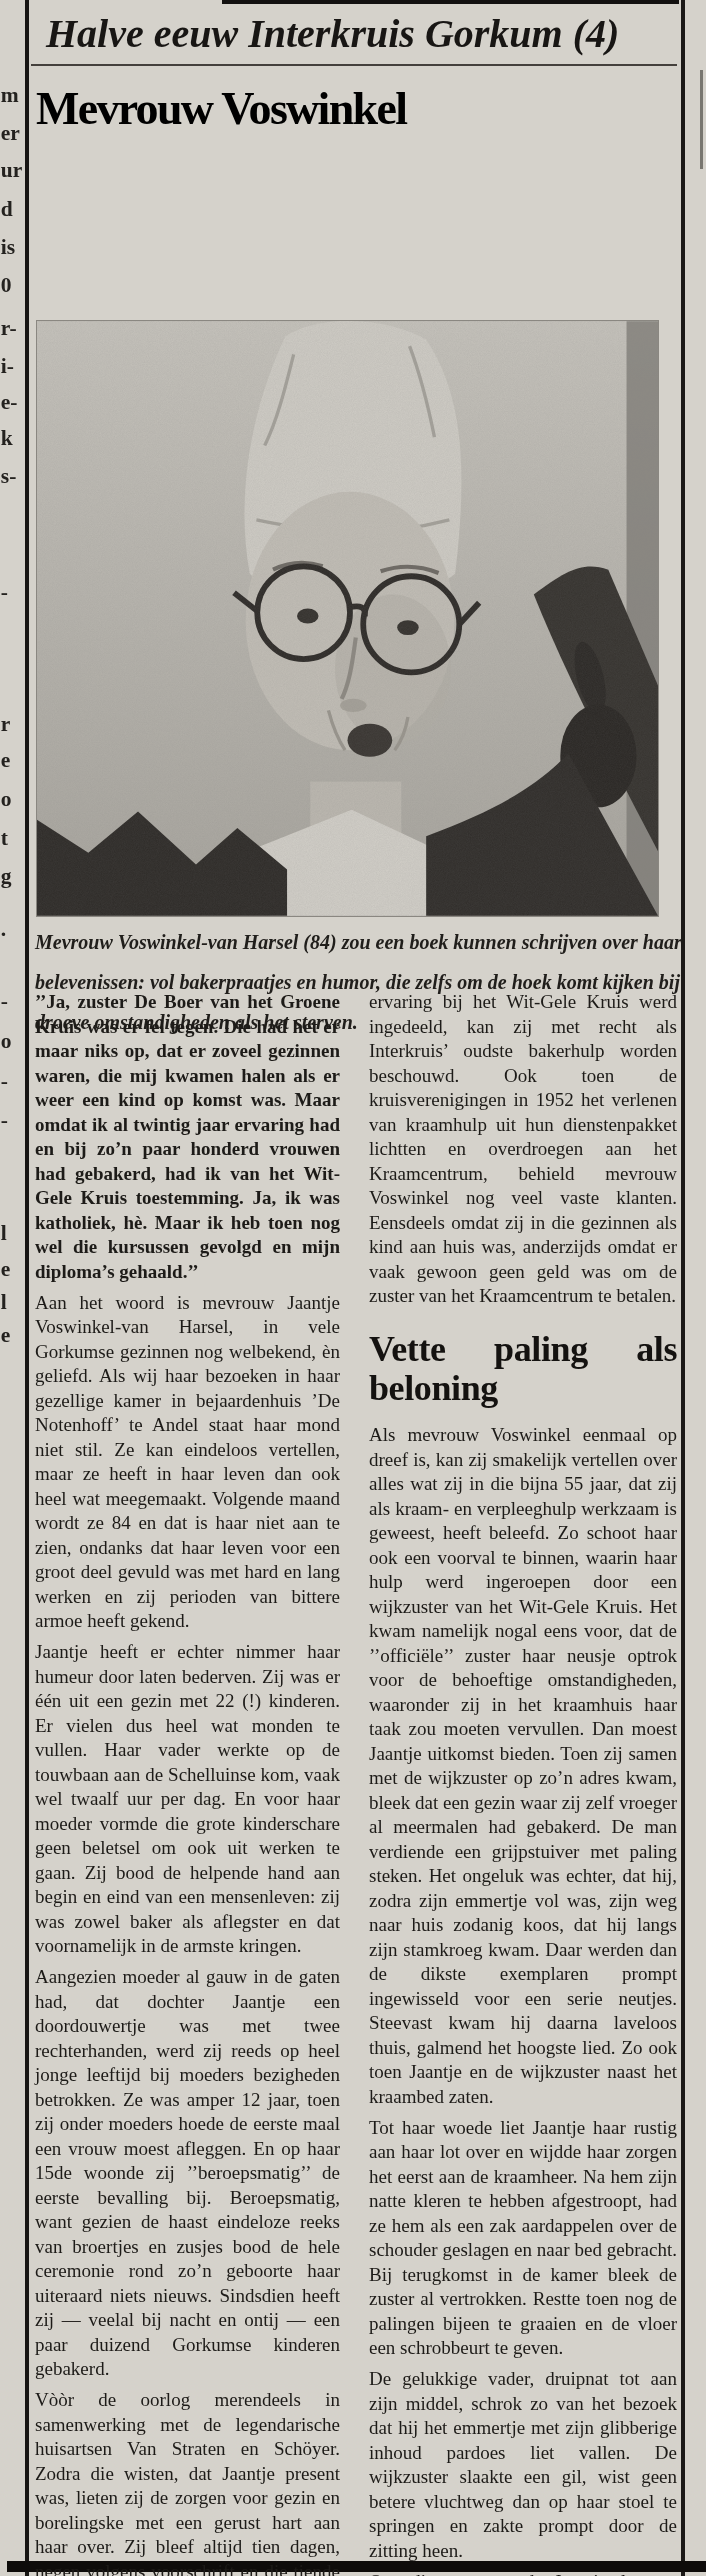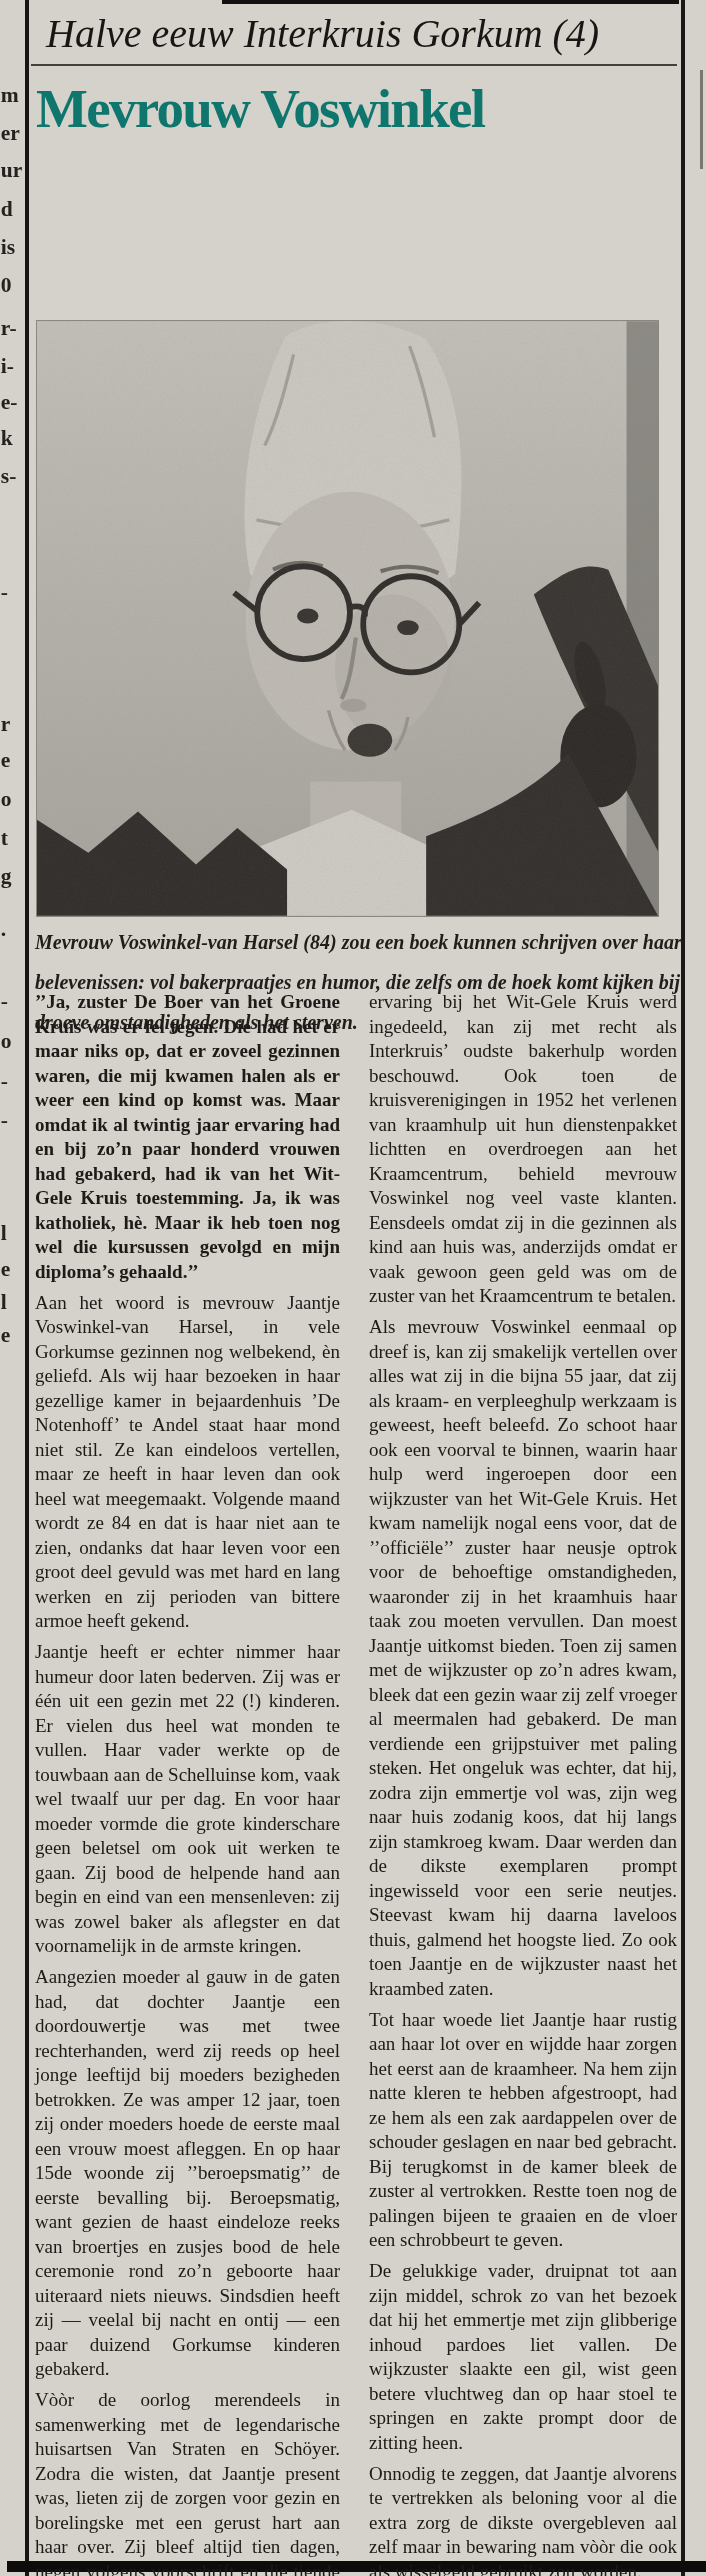--- a/index.html
+++ b/index.html
@@ -12,27 +12,27 @@
   
   .left-rule{position:absolute;left:25px;top:0;width:4.1px;height:2576px;background:#171513;}
   .top-rule{position:absolute;left:222px;top:0;width:457px;height:4.1px;background:#131110;}
   .kicker-rule{position:absolute;left:31px;top:64px;width:646px;height:1.7px;background:#44403c;}
   .right-rule{position:absolute;left:681px;top:0;width:4.1px;height:2576px;background:#1b1917;}
   .right-edge-mark{position:absolute;left:700px;top:70px;width:3.3px;height:99px;background:#3b3834;opacity:.6;}
   .bottom-bar{position:absolute;left:6.6px;top:2561px;width:700px;height:10.8px;background:#0e0c0a;}
 
   .kicker{
     position:absolute;left:46px;top:10px;width:646px;
-    font-size:40px;font-weight:400;font-style:italic;white-space:nowrap;
+    font-size:40px;font-weight:700;font-style:italic;white-space:nowrap;
     color:#181614;
   }
   .headline{
     position:absolute;left:36px;top:68px;width:658px;
-    font-size:55px;line-height:82px;font-weight:700;letter-spacing:-1.7px;
-    color:#0f766e;
+    font-size:46px;line-height:82px;font-weight:700;letter-spacing:-1.7px;
+    color:#000000;
   }
   .headline div{white-space:nowrap;}
 
   .photo-frame{
     position:absolute;left:37px;top:321px;width:621px;height:595px;
     outline:0.8px solid #8a8781;background:#b8b5ae;
   }
   .photo-frame svg{display:block;}
 
   .caption{
@@ -161,19 +161,20 @@
   <p class="quote">’’Ja, zuster De Boer van het Groene Kruis was er fel tegen. Die had het er maar niks op, dat er zoveel gezinnen waren, die mij kwamen halen als er weer een kind op komst was. Maar omdat ik al twintig jaar ervaring had en bij zo’n paar honderd vrouwen had gebakerd, had ik van het Wit-Gele Kruis toestemming. Ja, ik was katholiek, hè. Maar ik heb toen nog wel die kursussen gevolgd en mijn diploma’s gehaald.’’</p>
   <p>Aan het woord is mevrouw Jaantje Voswinkel-van Harsel, in vele Gorkumse gezinnen nog welbekend, èn geliefd. Als wij haar bezoeken in haar gezellige kamer in bejaardenhuis ’De Notenhoff’ te Andel staat haar mond niet stil. Ze kan eindeloos vertellen, maar ze heeft in haar leven dan ook heel wat meegemaakt. Volgende maand wordt ze 84 en dat is haar niet aan te zien, ondanks dat haar leven voor een groot deel gevuld was met hard en lang werken en zij perioden van bittere armoe heeft gekend.</p>
   <p>Jaantje heeft er echter nimmer haar humeur door laten bederven. Zij was er één uit een gezin met 22 (!) kinderen. Er vielen dus heel wat monden te vullen. Haar vader werkte op de touwbaan aan de Schelluinse kom, vaak wel twaalf uur per dag. En voor haar moeder vormde die grote kinderschare geen beletsel om ook uit werken te gaan. Zij bood de helpende hand aan begin en eind van een mensenleven: zij was zowel baker als aflegster en dat voornamelijk in de armste kringen.</p>
   <p>Aangezien moeder al gauw in de gaten had, dat dochter Jaantje een doordouwertje was met twee rechterhanden, werd zij reeds op heel jonge leeftijd bij moeders bezigheden betrokken. Ze was amper 12 jaar, toen zij onder moeders hoede de eerste maal een vrouw moest afleggen. En op haar 15de woonde zij ’’beroepsmatig’’ de eerste bevalling bij. Beroepsmatig, want gezien de haast eindeloze reeks van broertjes en zusjes bood de hele ceremonie rond zo’n geboorte haar uiteraard niets nieuws. Sindsdien heeft zij — veelal bij nacht en ontij — een paar duizend Gorkumse kinderen gebakerd.</p>
   <p>Vòòr de oorlog merendeels in samenwerking met de legendarische huisartsen Van Straten en Schöyer. Zodra die wisten, dat Jaantje present was, lieten zij de zorgen voor gezin en borelingske met een gerust hart aan haar over. Zij bleef altijd tien dagen, negen volgens voorschrift en die tiende gaf ze als toegift. Zelfs als ze wist, dat die negen andere dagen evenmin betaald zouden worden, want in veel van die huishoudens was het armoe troef.</p>
 
 </div>
 
 <div class="col col-right">
   <p>ervaring bij het Wit-Gele Kruis werd ingedeeld, kan zij met recht als Interkruis’ oudste bakerhulp worden beschouwd. Ook toen de kruisverenigingen in 1952 het verlenen van kraamhulp uit hun dienstenpakket lichtten en overdroegen aan het Kraamcentrum, behield mevrouw Voswinkel nog veel vaste klanten. Eensdeels omdat zij in die gezinnen als kind aan huis was, anderzijds omdat er vaak gewoon geen geld was om de zuster van het Kraamcentrum te betalen.</p>
+  <h2 class="sub">Vette paling als beloning</h2>
   <p>Als mevrouw Voswinkel eenmaal op dreef is, kan zij smakelijk vertellen over alles wat zij in die bijna 55 jaar, dat zij als kraam- en verpleeghulp werkzaam is geweest, heeft beleefd. Zo schoot haar ook een voorval te binnen, waarin haar hulp werd ingeroepen door een wijkzuster van het Wit-Gele Kruis. Het kwam namelijk nogal eens voor, dat de ’’officiële’’ zuster haar neusje optrok voor de behoeftige omstandigheden, waaronder zij in het kraamhuis haar taak zou moeten vervullen. Dan moest Jaantje uitkomst bieden. Toen zij samen met de wijkzuster op zo’n adres kwam, bleek dat een gezin waar zij zelf vroeger al meermalen had gebakerd. De man verdiende een grijpstuiver met paling steken. Het ongeluk was echter, dat hij, zodra zijn emmertje vol was, zijn weg naar huis zodanig koos, dat hij langs zijn stamkroeg kwam. Daar werden dan de dikste exemplaren prompt ingewisseld voor een serie neutjes. Steevast kwam hij daarna laveloos thuis, galmend het hoogste lied. Zo ook toen Jaantje en de wijkzuster naast het kraambed zaten.</p>
   <p>Tot haar woede liet Jaantje haar rustig aan haar lot over en wijdde haar zorgen het eerst aan de kraamheer. Na hem zijn natte kleren te hebben afgestroopt, had ze hem als een zak aardappelen over de schouder geslagen en naar bed gebracht. Bij terugkomst in de kamer bleek de zuster al vertrokken. Restte toen nog de palingen bijeen te graaien en de vloer een schrobbeurt te geven.</p>
   <p>De gelukkige vader, druipnat tot aan zijn middel, schrok zo van het bezoek dat hij het emmertje met zijn glibberige inhoud pardoes liet vallen. De wijkzuster slaakte een gil, wist geen betere vluchtweg dan op haar stoel te springen en zakte prompt door de zitting heen.</p>
   <p>Onnodig te zeggen, dat Jaantje alvorens te vertrekken als beloning voor al die extra zorg de dikste overgebleven aal zelf maar in bewaring nam vòòr die ook als wisselgeld gebruikt zou worden.</p>
 
 </div>
 
 
 </body></html>

